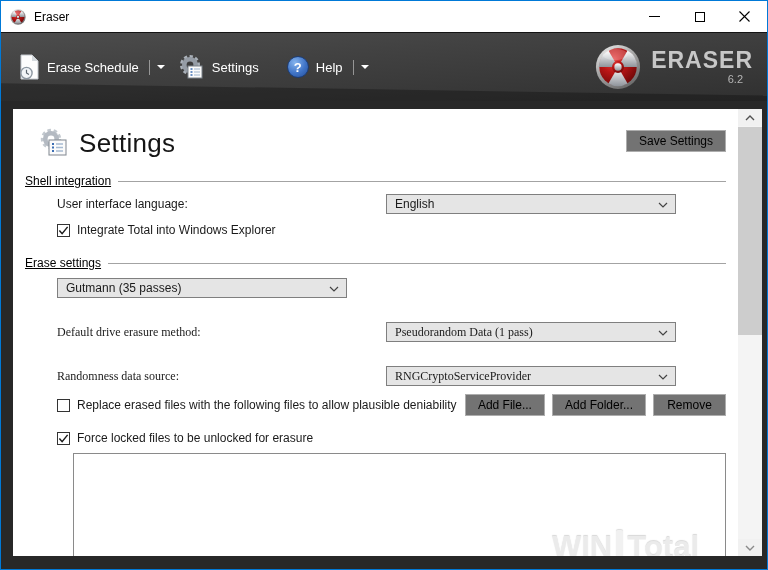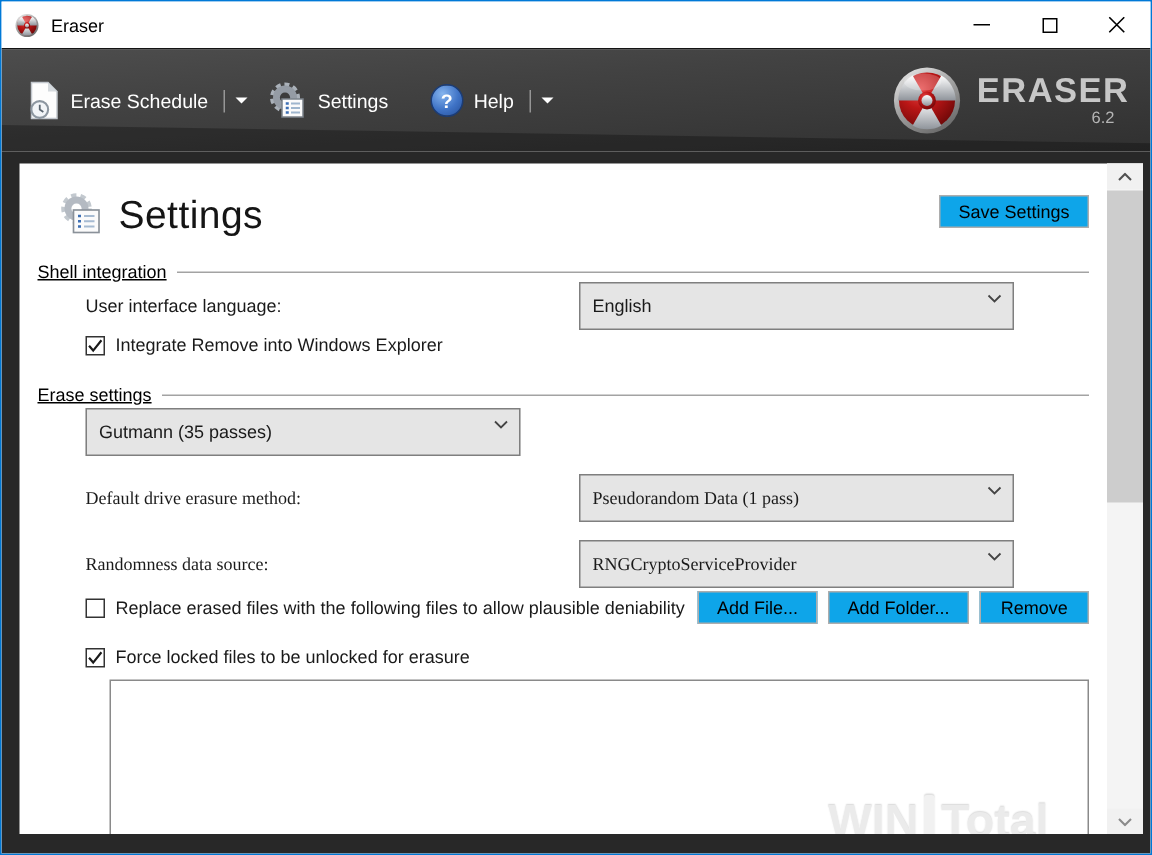--- a/index.html
+++ b/index.html
@@ -46,35 +46,35 @@
   .logo-ver { font-size:11px; color:#b5b5b5; margin:2px 10px 0 0; }
   
   .body-area { position:absolute; top:100px; left:0; right:0; bottom:0; background:#282828; }
   .frame { position:absolute; left:12px; top:8px; right:5px; bottom:13px; background:#fff; display:flex; }
   .content { flex:1; padding:0 12px; position:relative; overflow:hidden; color:#1a1a1a; }
   
   .page-header { display:flex; align-items:center; margin-top:16px; height:36px; }
   .page-icon { width:30px; height:30px; margin-left:14px; flex:none; }
   .page-title { font-size:26px; font-weight:400; color:#151515; margin-left:10px; letter-spacing:0.3px; }
   .btn {
-    background:#0ea5e9; border:1px solid #adadad; font-size:12px; color:#000;
+    background:#737373; border:1px solid #adadad; font-size:12px; color:#000;
     height:22px; padding:0 12px; font-family:"Liberation Sans",sans-serif; line-height:20px;
   }
   .save-btn { margin-left:auto; margin-top:-4px; }
   
   .group { display:flex; align-items:center; gap:7px; font-size:12px; color:#000;text-decoration:underline; }
   .group-line { flex:1; height:1px; background:#a3a3a3; }
   .g-shell { margin-top:13px; }
   .g-erase { margin-top:19px; }
   
   .form-row { display:flex; align-items:center; margin-left:32px; height:24px; margin-top:4px; }
   .erase-row { margin-top:20px;font-family:Liberation Serif, serif; }
   .form-label { width:329px; font-size:12px; }
   .dropdown {
-    width:290px; height:32px; background:#e5e5e5; border:1px solid #7f7f7f;
+    width:290px; height:20px; background:#e5e5e5; border:1px solid #7f7f7f;
     display:flex; align-items:center; padding:0 24px 0 8px; font-size:12px; position:relative; cursor:default;
   }
   .dd-chev { position:absolute; right:7px; top:7px; }
   .check-row { display:flex; align-items:center; gap:7px; margin-left:32px; font-size:12px; }
   .cr-integrate { margin-top:7px; }
   .cr-force { margin-top:13px; height:16px; }
   .cr-replace { margin-top:5px; height:24px; }
   .checkbox { width:13px; height:13px; background:#fff; border:1px solid #333; flex:none; display:flex; align-items:center; justify-content:center; }
   .btn-group { margin-left:auto; display:flex; gap:7px; }
   .btn-w1 { min-width:73px; } .btn-w2 { min-width:86px; }
@@ -219,21 +219,21 @@
             </svg>
           </div>
         </div>
 
         <div class="check-row cr-integrate">
           <span class="checkbox">
             <svg width="11" height="11" viewBox="0 0 12 12">
               <path d="M1.5 6 L4.5 9.5 L10.5 2" stroke="#1a1a1a" stroke-width="1.6" fill="none"></path>
             </svg>
           </span>
-          <span>Integrate Remove into Windows Explorer</span>
+          <span>Integrate Total into Windows Explorer</span>
         </div>
 
         <div class="group g-erase">
           <span>Erase settings</span>
           <span class="group-line"></span>
         </div>
 
         <div class="form-row" style="margin-top:6px">
           <div class="dropdown">
             <span>Gutmann (35 passes)</span>

